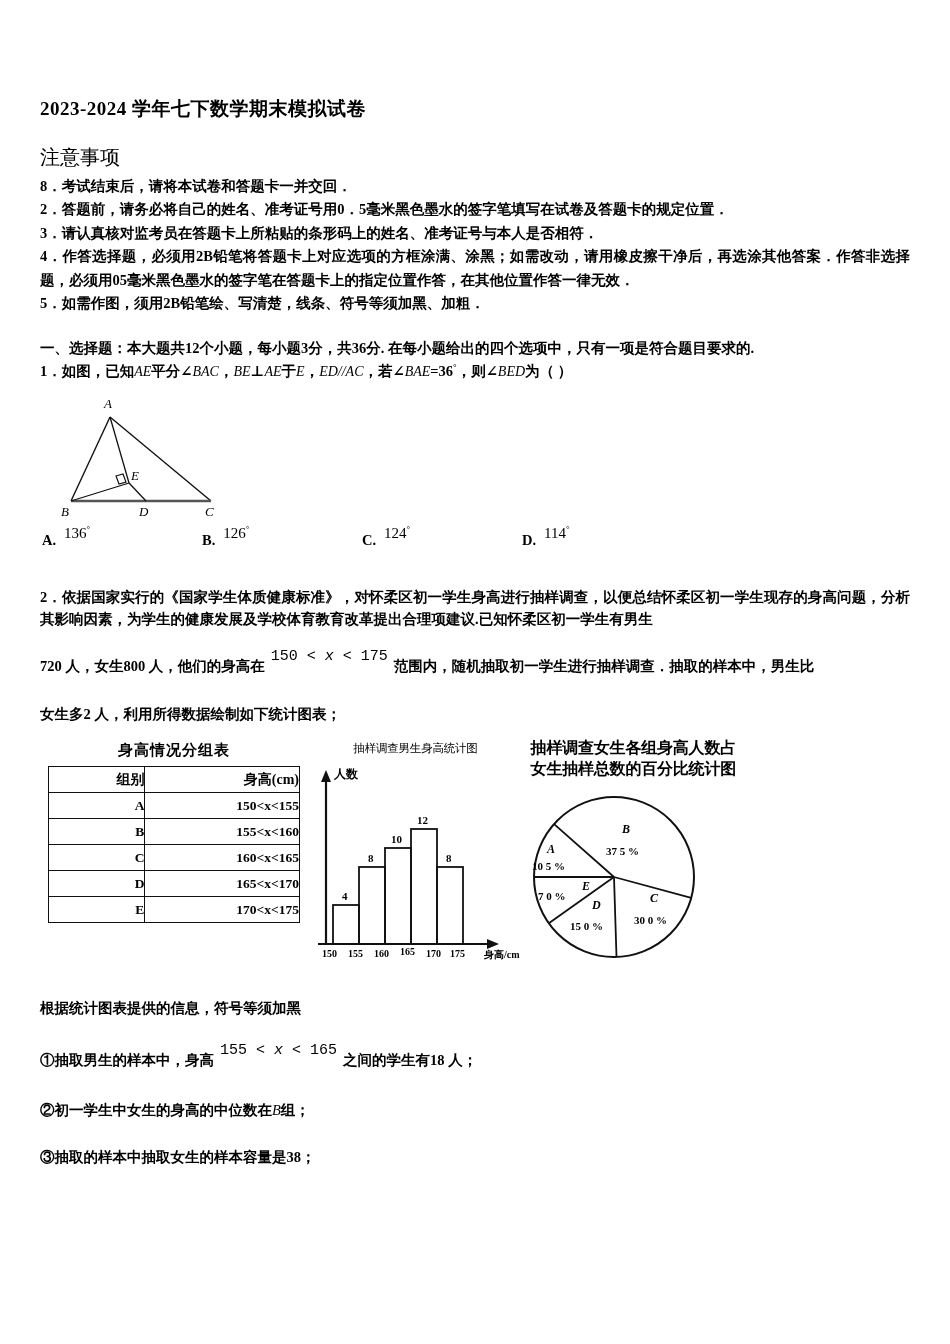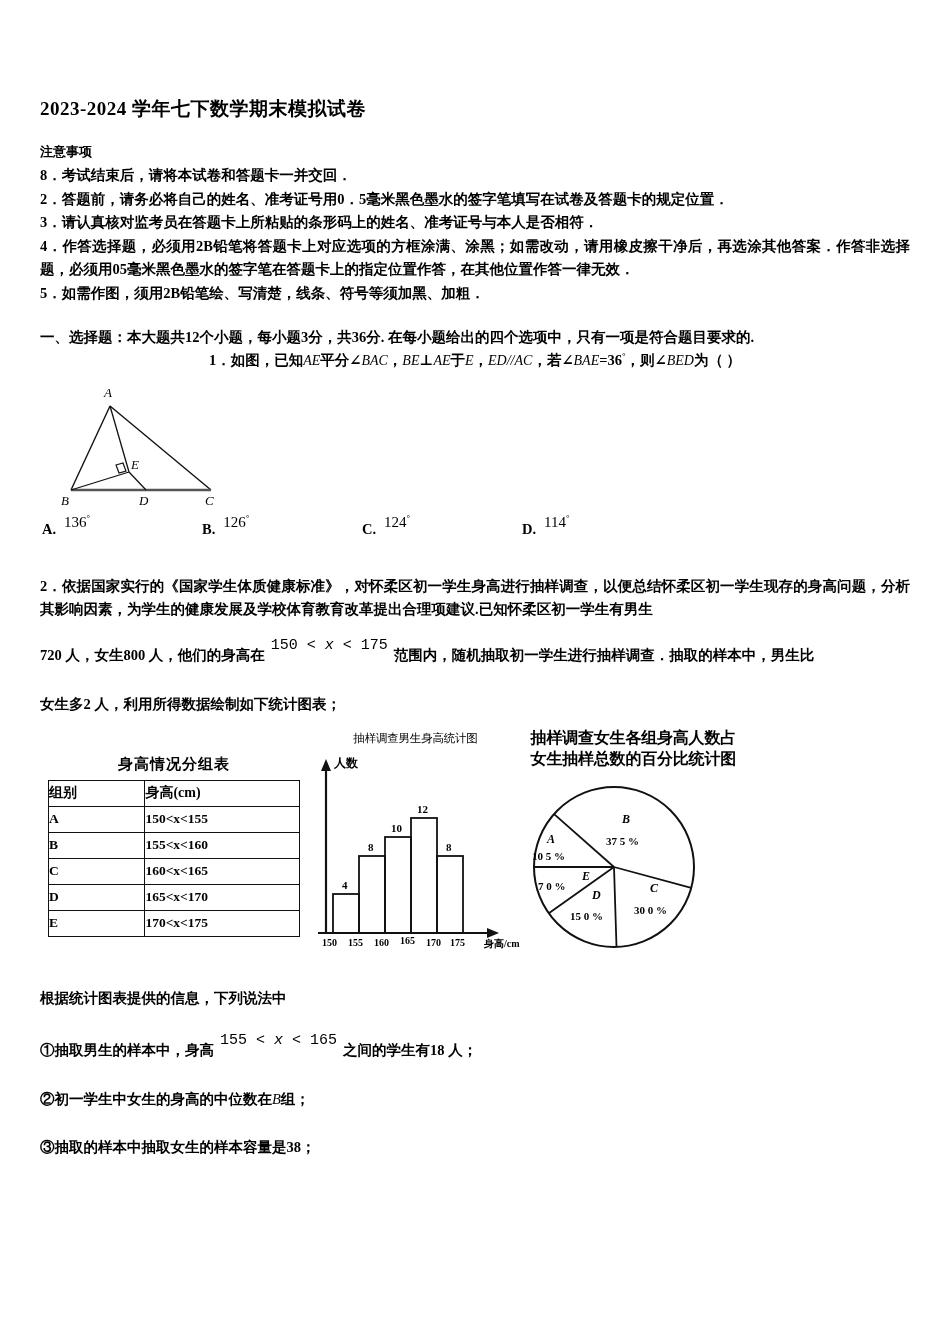--- a/index.html
+++ b/index.html
@@ -28,22 +28,22 @@
     font-weight: bold;
     font-size: 19px;
     letter-spacing: 0.5px;
     padding-top: 98px;
     line-height: 1.2;
   }
 
   
   .notice-wrap { margin-top: 21px; }
   .notice-heading {
-    font-weight: bold;
-    font-size: 13px;
+    font-weight: normal;
+    font-size: 20px;
     line-height: 1.5;
     margin-bottom: 3px;
   }
   .notice-item {
     font-weight: bold;
     font-size: 14.5px;
     line-height: 1.62;
     text-align: justify;
   }
 
@@ -51,21 +51,20 @@
   .section-head {
     margin-top: 21px;
     font-weight: bold;
     font-size: 14.5px;
     line-height: 1.6;
   }
   .q-line {
     font-weight: bold;
     font-size: 14.5px;
     line-height: 1.65;
-    text-align: center;
   }
   .ital {
     font-style: italic;
     font-family: "Liberation Serif", serif;
     font-weight: normal;
   }
   .mathitem {
     font-style: italic;
     font-family: "Liberation Serif", serif;
     font-weight: normal;
@@ -130,37 +129,36 @@
     height: 235px;
     margin-top: -4px;
   }
 
   
   .tbl-fig {
     position: absolute;
     left: 8px;
     top: 0;
     width: 252px;
-    margin-top: 24px;
   }
   .tbl-title {
     text-align: center;
     font-weight: bold;
     font-size: 15px;
     margin-bottom: 6px;
     letter-spacing: 1px;
   }
   table.grp {
     border-collapse: collapse;
     width: 100%;
     table-layout: fixed;
   }
   table.grp td {
     border: 1.3px solid #111;
-    text-align: left;
+    text-align: right;
     font-weight: bold;
     font-size: 13.5px;
     height: 25px;
     padding: 0;
     font-family: "Liberation Serif", serif;
   }
   table.grp td.c1 { width: 38%; }
   table.grp td.hd { font-size: 14px; }
 
   
@@ -367,19 +365,19 @@
           <text x="-44" y="53" font-size="11" font-weight="bold">15 0 %</text>
 
           <text x="-32" y="13" font-size="12" font-style="italic" font-weight="bold">E</text>
           <text x="-76" y="23" font-size="11" font-weight="bold">7 0 %</text>
         </g>
       </svg>
     </div>
   </div>
 
   <div class="stmts">
-    <p class="s1">根据统计图表提供的信息，下列说法中</p>
+    <p class="s1">根据统计图表提供的信息，符号等须加黑</p>
     <p><span>①抽取男生的样本中，身高</span><span class="inline-math">155 &lt; <i>x</i> &lt; 165</span><span>之间的学生有18 人；</span></p>
     <p><span>②初一学生中女生的身高的中位数在</span><span class="ital">B</span><span>组；</span></p>
     <p><span>③抽取的样本中抽取女生的样本容量是38；</span></p>
   </div>
 
 </div>
 
 </body></html>

